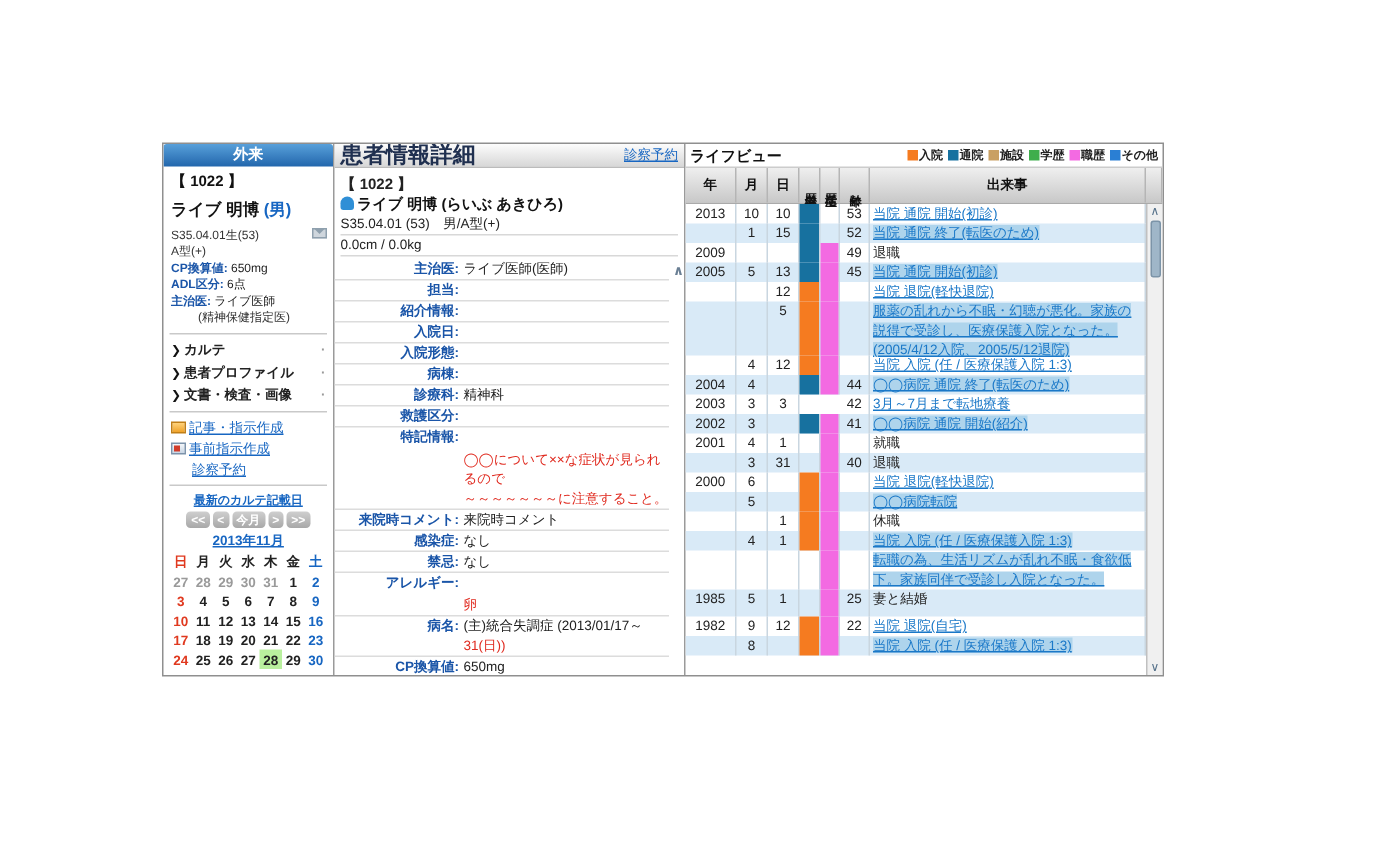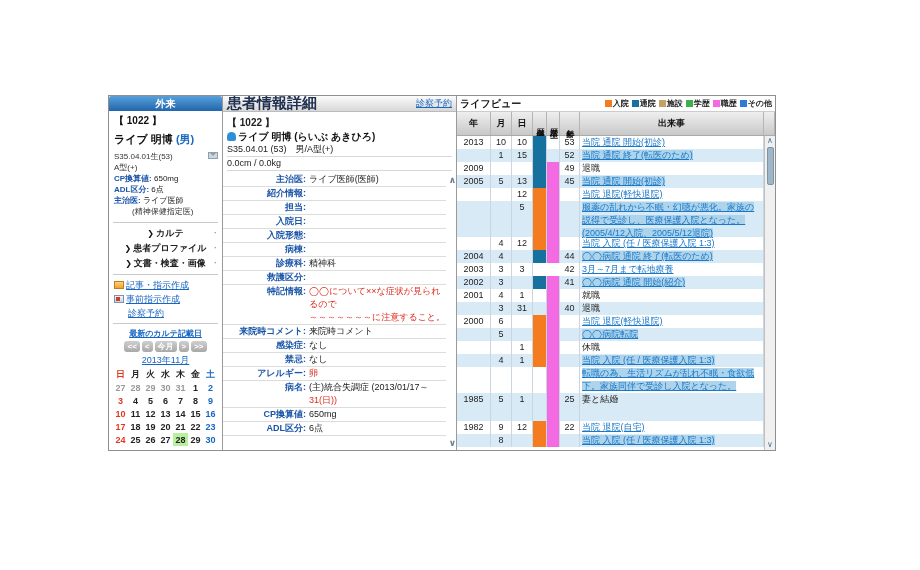--- a/index.html
+++ b/index.html
@@ -18,39 +18,39 @@
   .sb-name .g { color:#1766c2; }
   .sb-small { font-size:8px; color:#333; line-height:11px; position:relative; }
   .mailico { position:absolute; right:0; top:1px; width:10px; height:7px; background:#cfd6dd;
              border:1px solid #8fa0ae; display:inline-block; }
   .mailico:before { content:""; position:absolute; left:0; top:-1px; width:0; height:0;
              border-left:4px solid transparent; border-right:4px solid transparent; border-top:4px solid #8fa0ae; }
   .sb-kv { font-size:8px; line-height:11px; }
   .sb-kv .k { color:#1a55a8; font-weight:bold; }
   .sb-kv .sub { display:block; padding-left:18px; font-size:8px; color:#333; }
   .hr { border-top:1px solid #c9c9c9; margin:3px 4px; }
-  .sb-menu { padding:0 5px;text-align:center; }
+  .sb-menu { padding:0 5px; }
   .sb-menu-item { font-weight:bold; color:#222; font-size:9px; line-height:15px; position:relative; cursor:pointer; }
   .sb-menu-item .arr { color:#111; margin-right:2px; font-size:8px; }
   .sb-menu-item .dot { position:absolute; right:0; color:#999; }
   .sb-links { padding:0 5px; }
   .sb-link { color:#1766c2; text-decoration:underline; font-size:9px; line-height:14px; display:block; cursor:pointer; }
   .sb-link .ico { display:inline-block; width:10px; height:8px; margin-right:2px; vertical-align:-1px; }
   .ico-note { background:linear-gradient(#ffd27a,#f0a32a); border:1px solid #c07f18; }
   .ico-mail { background:linear-gradient(#f3f6fa,#c9d6e4); border:1px solid #7c93ab; position:relative; }
   .ico-mail:after { content:""; position:absolute; left:1px; top:1px; width:4px; height:4px; background:#d23c2a; }
   .sb-link.indent { padding-left:14px; }
 
   
   .cal { padding:1px 3px; text-align:center; }
   .cal-latest { color:#1766c2; text-decoration:underline; font-size:8px; font-weight:bold; display:block; cursor:pointer; }
   .cal-nav { margin:2px 0; display:flex; justify-content:center; gap:2px; }
   .cal-nav span { background:linear-gradient(#cfcfcf,#a8a8a8); color:#fff; font-weight:bold; font-size:8px;
                   border-radius:3px; padding:0 3px; line-height:11px; cursor:pointer; }
-  .cal-month { color:#1766c2; font-weight:normal; text-decoration:underline; font-size:9px; display:block; cursor:pointer; }
+  .cal-month { color:#1766c2; font-weight:bold; text-decoration:underline; font-size:9px; display:block; cursor:pointer; }
   table.calgrid { border-collapse:collapse; margin:1px auto 0; }
   .calgrid th,.calgrid td { width:15px; height:13px; text-align:center; font-size:9px; font-weight:bold; padding:0; }
   .calgrid th.sun { color:#e0391f; } .calgrid th { color:#222; } .calgrid th.sat { color:#1766c2; }
   .calgrid td { color:#222; cursor:pointer; }
   .calgrid td.sun { color:#e0391f; } .calgrid td.sat { color:#1766c2; } .calgrid td.oth { color:#9a9a9a; }
   .calgrid td.today { background:#b9f09e; }
 
   
   .mid { width:234px; border-right:1px solid #9a9a9a; display:flex; flex-direction:column; overflow:hidden; }
   .panel-hd { height:16px; background:linear-gradient(#fcfcfc,#d7d7d7); border-bottom:1px solid #bbb;
@@ -64,21 +64,21 @@
   .nophoto i.tl{left:1px;top:1px}.nophoto i.br{right:1px;bottom:1px}
   .card-txt { flex:1; }
   .card-id { font-weight:bold; font-size:10px; }
   .card-name { font-weight:bold; font-size:10px; color:#111; line-height:13px; }
   .uico { display:inline-block; width:9px; height:9px; border-radius:50% 50% 2px 2px; background:#2f8fd6; margin-right:2px; vertical-align:-1px; }
   .card-sub { font-size:9px; color:#222; line-height:13px; border-bottom:1px solid #d8d8d8; }
   .fields { flex:1; position:relative; padding-right:10px; }
   .frow { display:flex; border-bottom:1px solid #dcdcdc; min-height:13px; align-items:flex-start; }
   .frow .fl { width:86px; text-align:right; color:#1a55a8; font-weight:bold; padding-right:3px; flex:none; line-height:13px; }
   .frow .fv { flex:1; color:#222; line-height:13px; white-space:pre-line; }
-  .fv.red, .fr-red { color:#e02b20; }
+  .fv.red, .fr-red { color:#e02b20;margin-top:15px; }
   .scroll-ch { position:absolute; right:0; color:#6a7f94; font-size:9px; font-weight:bold; cursor:pointer; }
   .scroll-ch.up { top:2px; } .scroll-ch.dn { bottom:2px; }
 
   
   .right { flex:1; display:flex; flex-direction:column; overflow:hidden; }
   .lv-hd { height:16px; display:flex; align-items:center; padding:0 3px; border-bottom:1px solid #ccc; }
   .lv-title { font-weight:bold; color:#111; font-size:10px; }
   .legend { margin-left:auto; display:flex; align-items:center; gap:3px; }
   .leg-item { display:flex; align-items:center; gap:1px; font-size:8px; color:#222; font-weight:bold; }
   .leg-sw { width:7px; height:7px; display:inline-block; }
@@ -238,25 +238,25 @@
       </div>
     </div>
     <div class="fields" id="fields">
       <span class="scroll-ch up">∧</span>
       <span class="scroll-ch dn">∨</span>
     <div class="frow">
           <span class="fl">主治医:</span>
           <span class="fv">ライブ医師(医師)</span>
         </div>
         <div class="frow">
+          <span class="fl">担当:</span>
+          <span class="fv"></span>
+        </div>
+        <div class="frow">
           <span class="fl">紹介情報:</span>
-          <span class="fv"></span>
-        </div>
-        <div class="frow">
-          <span class="fl">担当:</span>
           <span class="fv"></span>
         </div>
         <div class="frow">
           <span class="fl">入院日:</span>
           <span class="fv"></span>
         </div>
         <div class="frow">
           <span class="fl">入院形態:</span>
           <span class="fv"></span>
         </div>
@@ -568,21 +568,21 @@
             <div class="c cy"></div>
             <div class="c cm"></div>
             <div class="c cd"></div>
             <div class="c ct"></div>
             <div class="c cl">
               <div class="bar" style="background: rgb(243, 106, 226);"></div>
             </div>
             <div class="c ca"></div>
             <div class="c ce"><span class="ev link-hl">転職の為、生活リズムが乱れ不眠・食欲低下。家族同伴で受診し入院となった。</span></div>
           </div>
-          <div class="lvrow alt" style="height: 28px;">
+          <div class="lvrow alt" style="height: 18px;">
             <div class="c cy">1985</div>
             <div class="c cm">5</div>
             <div class="c cd">1</div>
             <div class="c ct"></div>
             <div class="c cl">
               <div class="bar" style="background: rgb(243, 106, 226);"></div>
             </div>
             <div class="c ca">25</div>
             <div class="c ce"><span class="ev plain">妻と結婚</span></div>
           </div>

